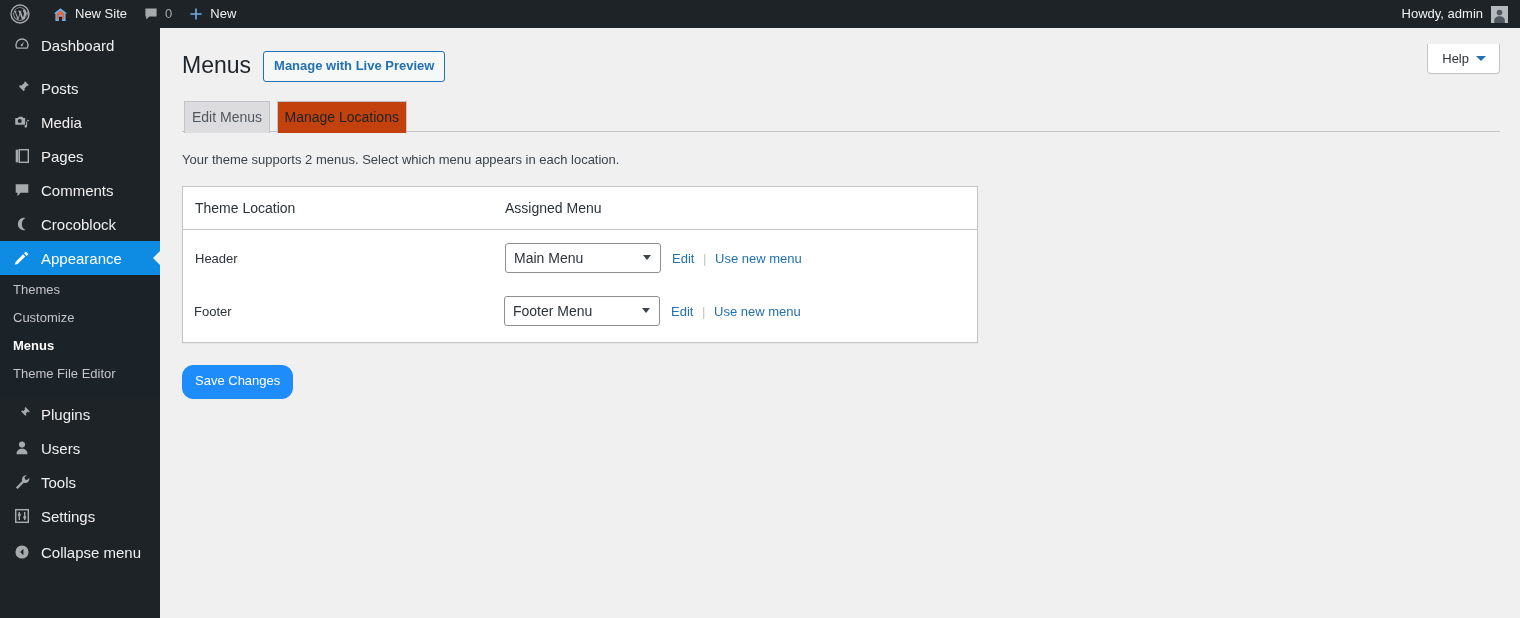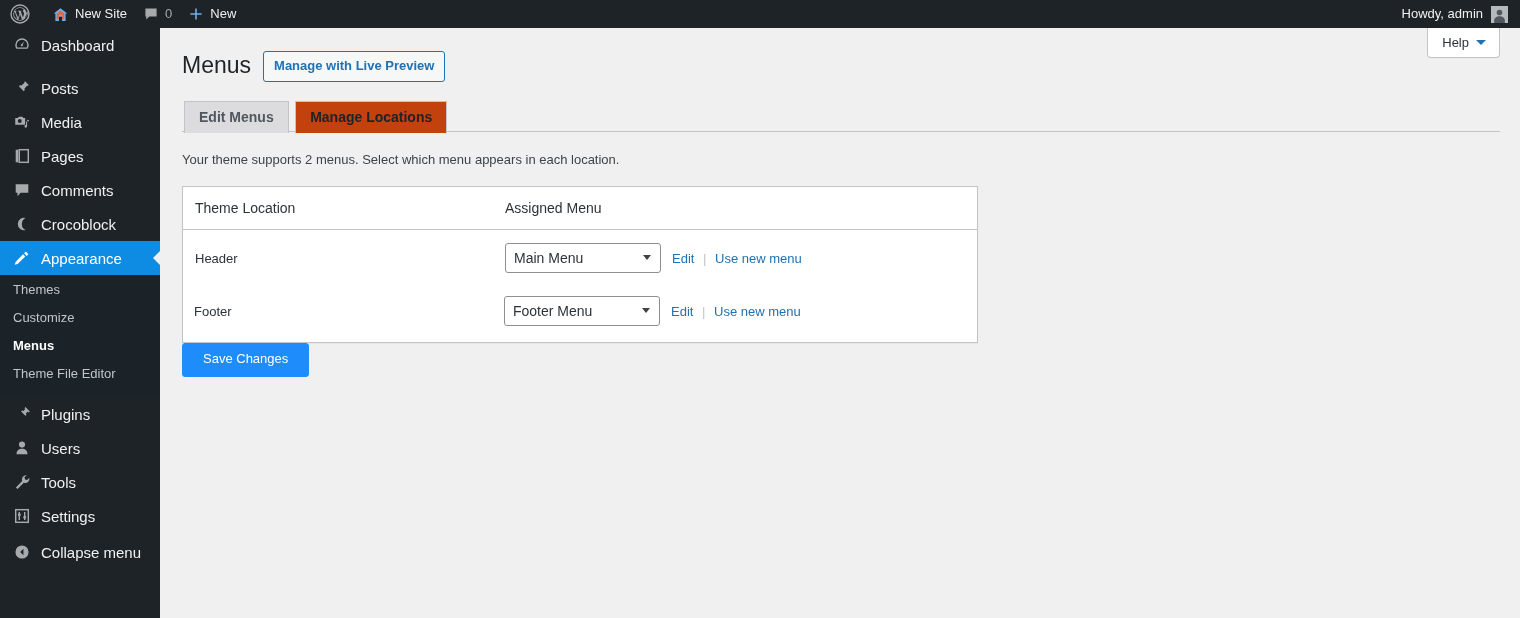--- a/index.html
+++ b/index.html
@@ -82,21 +82,21 @@
   .submenu-item.current { color:#fff; font-weight: bold; }
   .collapse-row { margin-top: 2px; }
 
   
   #wpcontent {
     position: absolute; top: 28px; left: 160px;
     width: 1360px; height: 590px;
     background: #f0f0f1;
   }
   #screen-meta-links {
-    position: absolute; top: 0px; right: 20px;
+    position: absolute; top: 16px; right: 20px;
   }
   .help-tab {
     background: #fff;
     border: 1px solid #c3c4c7;
     border-top: none;
     border-radius: 0 0 4px 4px;
     padding: 7px 13px 7px 14px;
     font-size: 13px; color: #2c3338;
     cursor: pointer;
     box-shadow: 0 1px 1px -1px rgba(0,0,0,.1);
@@ -135,24 +135,24 @@
     padding-left: 2px;
     border-bottom: 1px solid #c3c4c7;
     line-height: inherit;
     height: 32px;
     position: relative;
   }
   .nav-tab {
     display:inline-block;
     position: relative; top: 1px;
     margin: 0 0 -1px 0;
-    padding: 6px 14px 7px;
+    padding: 6px 7px 7px;
     font-size: 14px;
     line-height: 1.33;
-    font-weight: 700;
+    font-weight: 400;
     background: #dcdcde;
     color: #50575e;
     border: 1px solid #c3c4c7;
     border-bottom: none;
     text-decoration: none;
     cursor: pointer;
     vertical-align: top;
   }
   .nav-tab-active {
     background: #c2410c;
@@ -214,28 +214,29 @@
     width:0;height:0; pointer-events:none;
     border-left:4.5px solid transparent;
     border-right:4.5px solid transparent;
     border-top:5px solid #3c434a;
   }
   .row-links { margin-left: 11px; font-size: 13px; white-space:nowrap; }
   .row-links a { color:#2271b1; text-decoration: none; cursor:pointer; }
   .row-sep { color:#c3c4c7; margin: 0 5px; }
 
   .button-primary {
+    margin-top: 22px;
     display:inline-block;
     background: #1e8cfa;
     border: 1px solid #1e8cfa;
-    border-radius: 3px;
+    border-radius: 11px;
     color: #fff;
     font-size: 13px;
     line-height: 1.6;
-    padding: 5px 20px 6px;
+    padding: 5px 12px 6px;
     cursor: pointer;
     text-decoration:none;
   }
 </style>
 </head>
 <body>
 
 <div id="adminbar">
   <div class="ab-left">
     <div class="ab-item">

